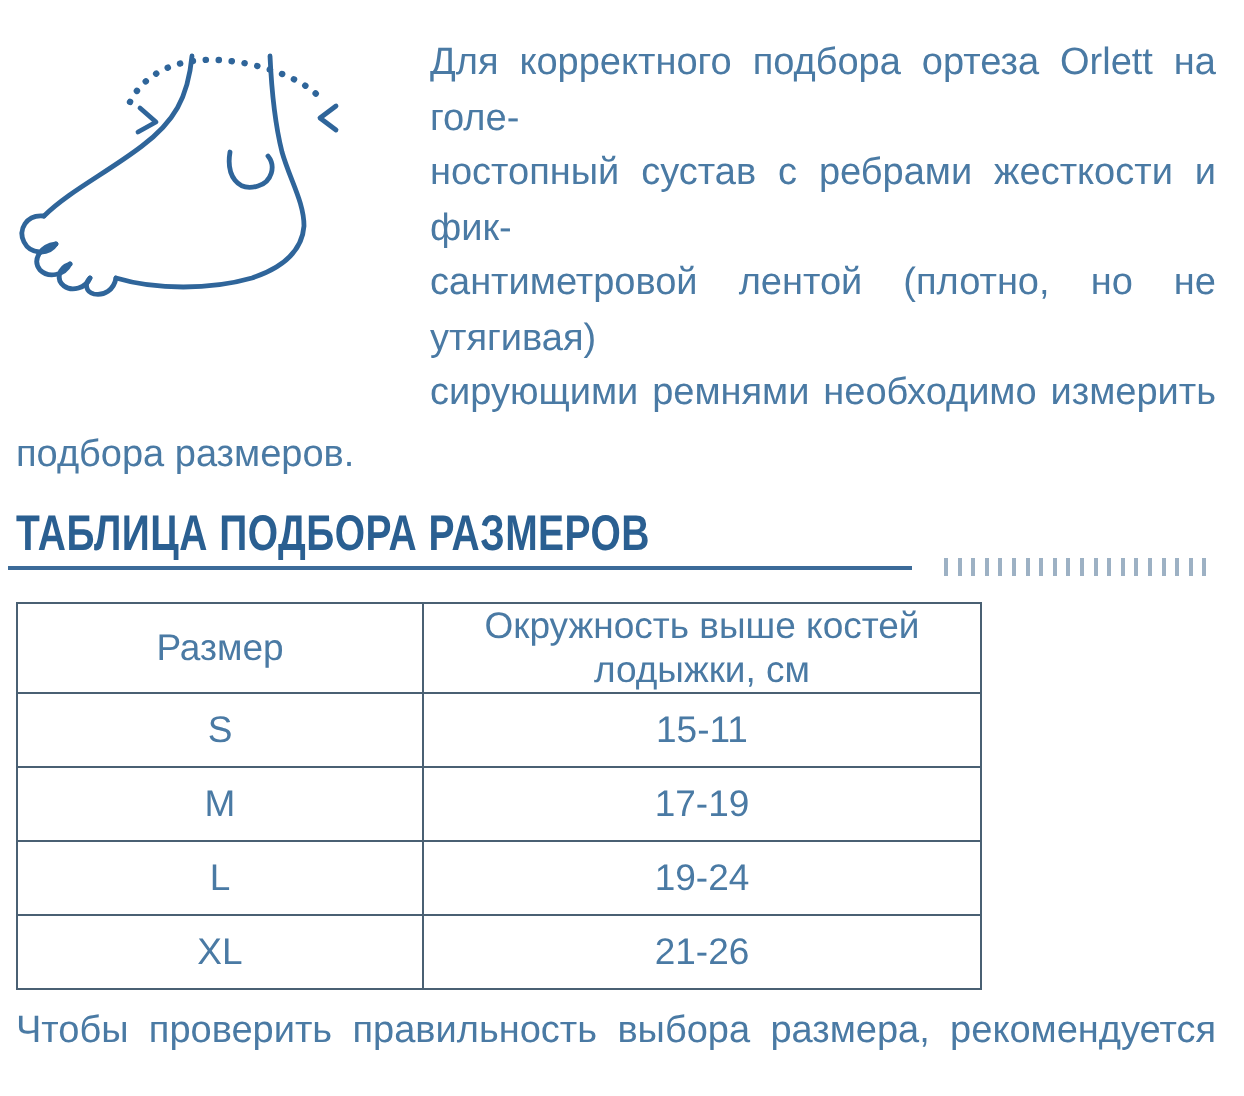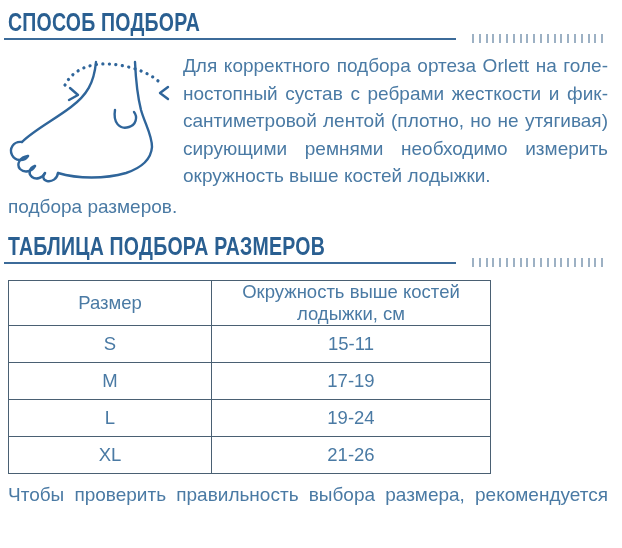--- a/index.html
+++ b/index.html
@@ -14,21 +14,21 @@
     display:inline-block;margin:0;font-size:25px;font-weight:bold;
     color:#2a5f91;letter-spacing:.3px;white-space:nowrap;
     transform:scaleX(.78);transform-origin:0 50%;line-height:28px;
   }
   .rule{position:absolute;left:-4px;right:152px;bottom:2px;height:2px;background:#3c6b99;}
   .ticks{
     position:absolute;right:0;bottom:-1px;width:136px;height:9px;
     background:repeating-linear-gradient(90deg,#9db1c4 0 2px,transparent 2px 6.8px);
   }
   
-  .intro-row{display:flex;margin-top:10px;}
+  .intro-row{display:flex;margin-top:10px;gap:32px;}
   .figure{width:167px;flex:0 0 167px;}
   .intro-text{flex:1;margin-left:8px;font-size:19px;line-height:27.5px;}
   .line{display:block;}
   .just{text-align:justify;text-align-last:justify;}
   
   .para{margin:4px 0 0 0;font-size:19px;line-height:26px;}
   .sec2{margin-top:12px;}
   
   table.size-table{
     border-collapse:collapse;margin-top:14px;width:483px;
@@ -41,25 +41,20 @@
   .col-size{width:202px;}
   .footer-para{margin:8px 0 0 0;font-size:19px;line-height:25.5px;}
   svg .stroke{fill:none;stroke:#2f659a;stroke-width:2.4;stroke-linecap:round;stroke-linejoin:round;}
   svg .dots{fill:none;stroke:#2f659a;stroke-width:3.2;stroke-linecap:round;stroke-dasharray:0.1 6.4;}
 </style>
 </head>
 <body>
 
 <div class="page">
 
-  <div class="sec-header">
-    <h1 class="sec-title">СПОСОБ ПОДБОРА</h1>
-    <div class="rule"></div>
-    <div class="ticks"></div>
-  </div>
 
   <div class="intro-row">
     <div class="figure">
       <svg width="167" height="133" viewBox="0 0 167 133">
         <path class="stroke" d="M88,10 C86,31 79,43 63,55 C46,68 26,78 14,90"></path>
         <path class="stroke" d="M14,90 C5,89 1,97 4,103 C7,109 16,110 20,104"></path>
         <path class="stroke" d="M20,104 C12,105 8,112 12,117 C16,121 24,120 27,114"></path>
         <path class="stroke" d="M27,114 C21,116 20,122 24,125 C28,128 35,126 37,121"></path>
         <path class="stroke" d="M37,121 C34,124 35,128 39,129 C44,130 49,127 50,121"></path>
         <path class="stroke" d="M50,121 C70,127 97,127 118,121 C133,116 143,108 144,95 C144,83 137,72 133,58 C130,46 128,32 127,10"></path>
@@ -67,21 +62,20 @@
         <path class="dots" d="M57,33 C65,17 83,11 101,12 C121,13 144,21 153,32"></path>
         <path class="stroke" d="M62,36 L70,43 L61,48"></path>
         <path class="stroke" d="M160,35 L152,41 L160,47"></path>
       </svg>
     </div>
     <div class="intro-text">
       <span class="line just">Для корректного подбора ортеза Orlett на голе-</span>
       <span class="line just">ностопный сустав с ребрами жесткости и фик-</span>
       <span class="line just">сантиметровой лентой (плотно, но не утягивая)</span>
       <span class="line just">сирующими ремнями необходимо измерить</span>
-      <span class="line">окружность выше костей лодыжки.</span>
     </div>
   </div>
 
   <p class="para">
     <span class="line">подбора размеров.</span>
   </p>
 
   <div class="sec-header sec2">
     <h1 class="sec-title">ТАБЛИЦА ПОДБОРА РАЗМЕРОВ</h1>
     <div class="rule"></div>

